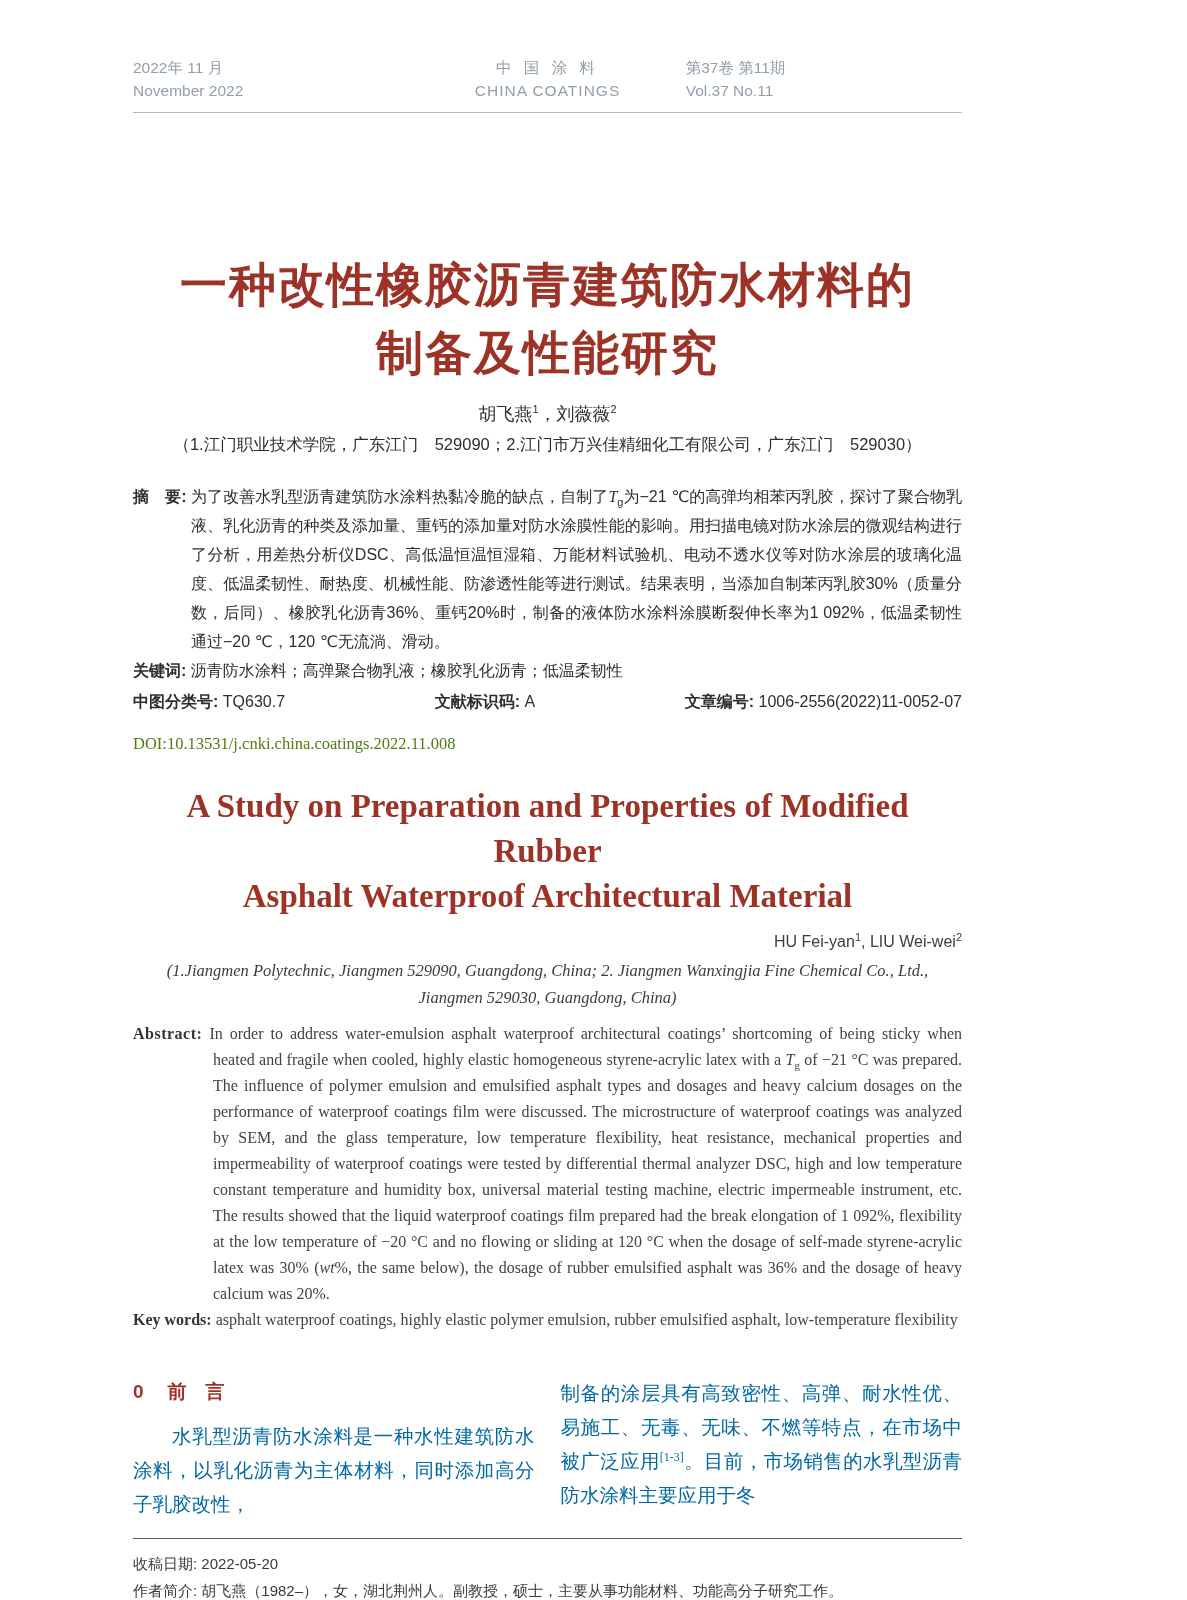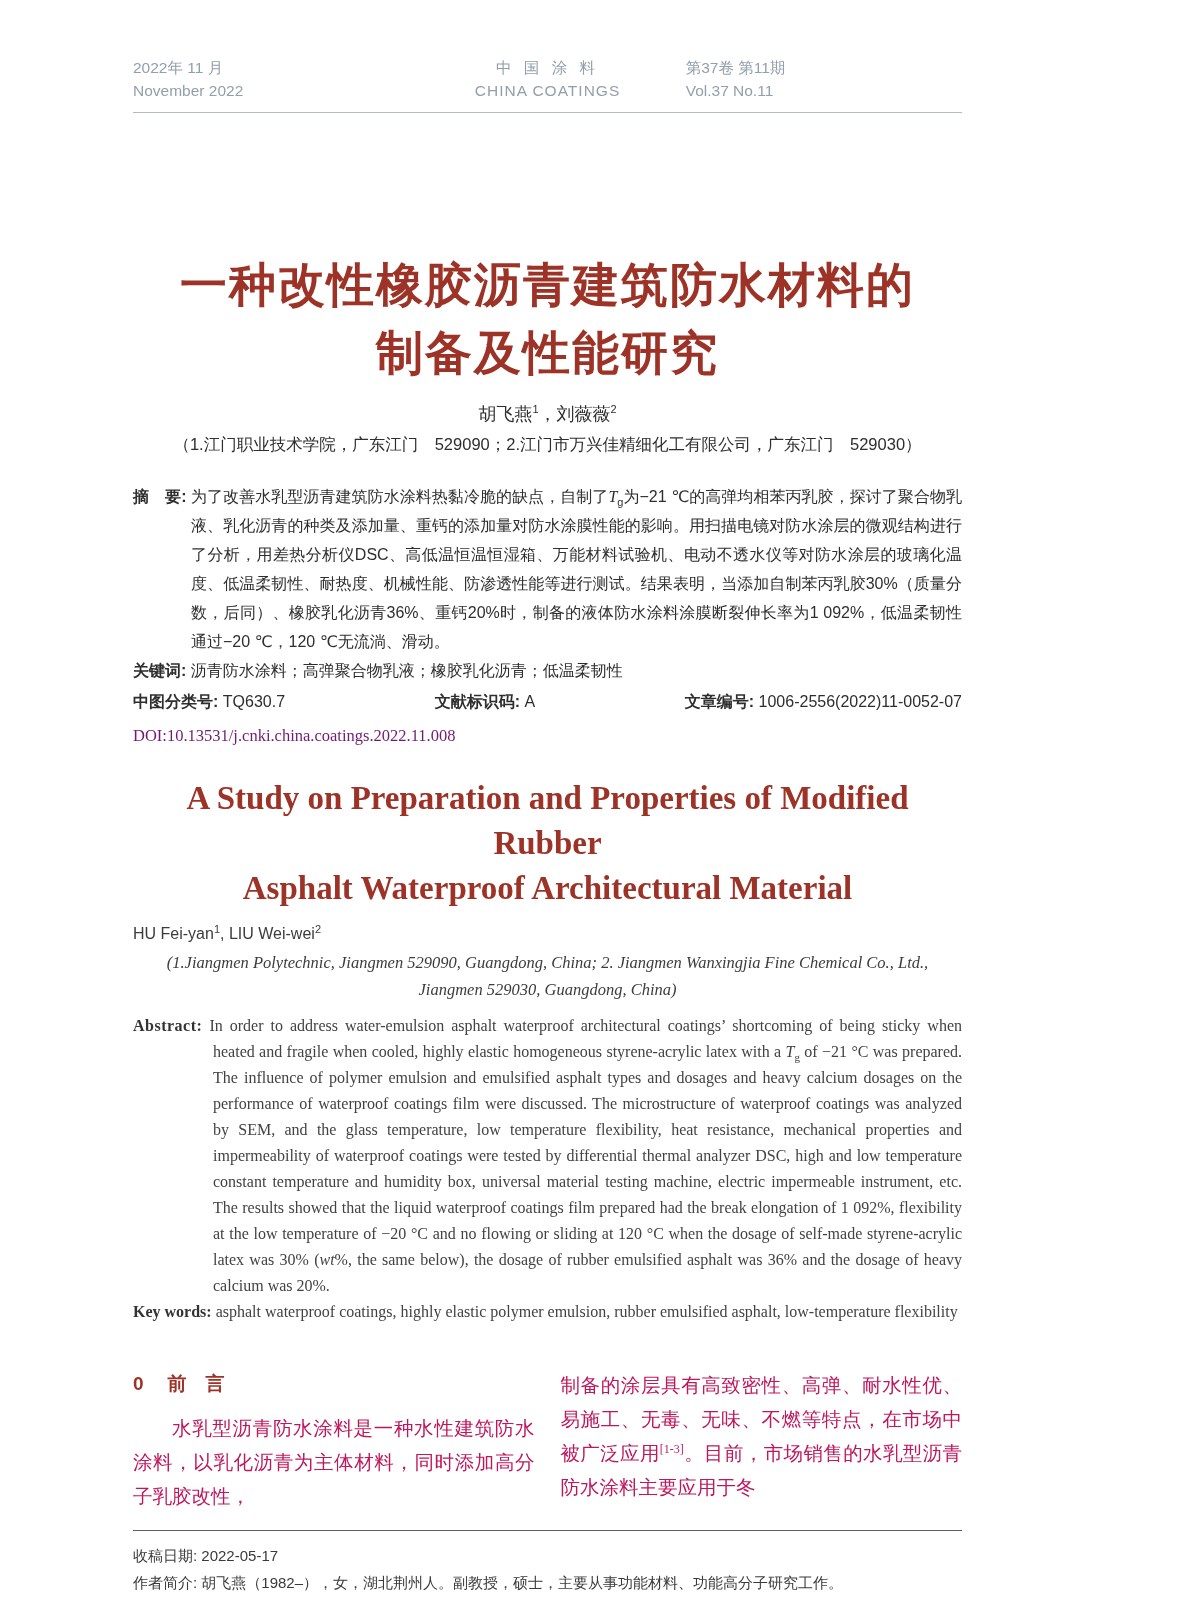--- a/index.html
+++ b/index.html
@@ -34,41 +34,41 @@
   sup{font-size:11px;vertical-align:super;line-height:0}
   sub{font-size:11px;vertical-align:sub;line-height:0}
   .affil-cn{margin-top:7px;text-align:center;font-size:16.5px;line-height:24px}
   
   .abs-cn{margin-top:26px;font-size:16px;line-height:29px;text-align:justify;
           padding-left:58px;text-indent:-58px}
   .lbl{font-weight:bold}
   .tvar{font-style:italic;font-family:"Liberation Serif",serif}
   .kw-cn{font-size:16px;line-height:29px;text-align:justify}
   .meta{display:flex;justify-content:space-between;font-size:16px;line-height:24px;margin-top:5px}
-  .doi{margin-top:10px;font-family:"Liberation Serif","DejaVu Serif",serif;font-size:16.5px;line-height:24px;color:#701a75}
+  .doi{margin-top:18px;font-family:"Liberation Serif","DejaVu Serif",serif;font-size:16.5px;line-height:24px;color:#4d7c0f}
   
   .title-en{margin-top:28px;text-align:center;font-family:"Liberation Serif","DejaVu Serif",serif;
             font-size:33px;line-height:45px;font-weight:bold;color:var(--red)}
-  .authors-en{margin-top:12px;text-align:left;font-size:16px;line-height:22px;color:#3c3c3c}
+  .authors-en{margin-top:12px;text-align:right;font-size:16px;line-height:22px;color:#3c3c3c}
   .affil-en{margin-top:4px;text-align:center;font-family:"Liberation Serif","DejaVu Serif",serif;
             font-style:italic;font-size:16.5px;line-height:27px;color:#3c3c3c}
   
   .abs-en{margin-top:10px;font-family:"Liberation Serif","DejaVu Serif",serif;font-size:16px;
           line-height:26px;text-align:justify;padding-left:80px;text-indent:-80px;color:var(--en-ink)}
   .abs-en .lbl{letter-spacing:.5px;color:#333}
   .kw-en{font-family:"Liberation Serif","DejaVu Serif",serif;font-size:16px;line-height:26px;
          color:var(--en-ink);text-align:justify}
   .kw-en .lbl{color:#333}
   
   .intro{display:flex;gap:26px;margin-top:44px}
   .col{flex:1 1 0;min-width:0}
   .sec{color:var(--red);font-size:19px;font-weight:bold;line-height:30px;margin-bottom:13px}
   .sec-t{margin-left:24px}
   .body-cn{font-family:"Liberation Serif","DejaVu Serif",serif;font-size:19.5px;line-height:34px;
-           text-align:justify;color:#be185d}
+           text-align:justify;color:#0369a1}
   .indent{text-indent:2em}
   .body-cn sup{font-size:12px;font-family:"Liberation Serif",serif}
   
   .fnotes{margin-top:16px;border-top:1.5px solid #5f5f5f;padding-top:11px;
           font-size:15px;line-height:27px;color:#3a3a3a}
   
   .pagefoot{margin-top:16px;display:flex;align-items:center}
   .pg{font-family:"Liberation Serif","DejaVu Serif",serif;font-size:28px;color:var(--foot-blue)}
   .bar{width:3px;height:44px;background:var(--foot-bar);margin:0 10px 0 12px}
   .f-cn{font-size:17px;font-weight:bold;color:#a21caf;letter-spacing:1px;line-height:20px}
@@ -150,21 +150,21 @@
       <p class="body-cn indent">水乳型沥青防水涂料是一种水性建筑防水涂料，以乳化沥青为主体材料，同时添加高分子乳胶改性，</p>
     </div>
     <div class="col">
       <p class="body-cn">
         <span>制备的涂层具有高致密性、高弹、耐水性优、易施工、无毒、无味、不燃等特点，在市场中被广泛应用</span><sup>[1-3]</sup><span>。目前，市场销售的水乳型沥青防水涂料主要应用于冬</span>
       </p>
     </div>
   </section>
 
   <div class="fnotes">
-    <p>收稿日期: 2022-05-17</p>
+    <p>收稿日期: 2022-05-20</p>
     <p>作者简介: 胡飞燕（1982–），女，湖北荆州人。副教授，硕士，主要从事功能材料、功能高分子研究工作。</p>
     <p>项目基金: 广东省绿色高性能新材料研发工程技术研究中心项目（江科[2019]163）</p>
   </div>
 
   <footer class="pagefoot">
     <span class="pg">52</span>
     <span class="bar"></span>
     <div>
       <div class="f-cn">技术研发</div>
       <div class="f-en">Technical Research and Development</div>

